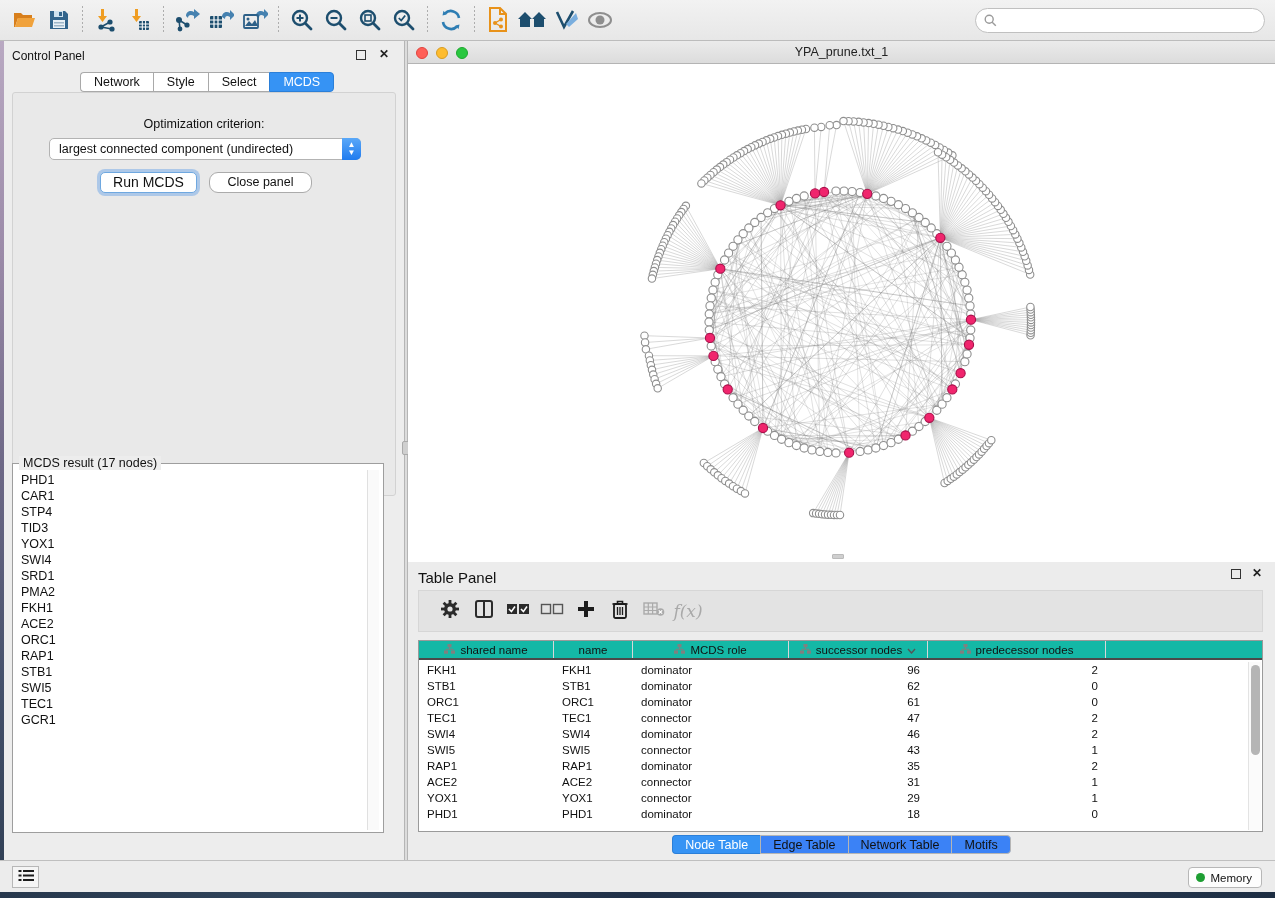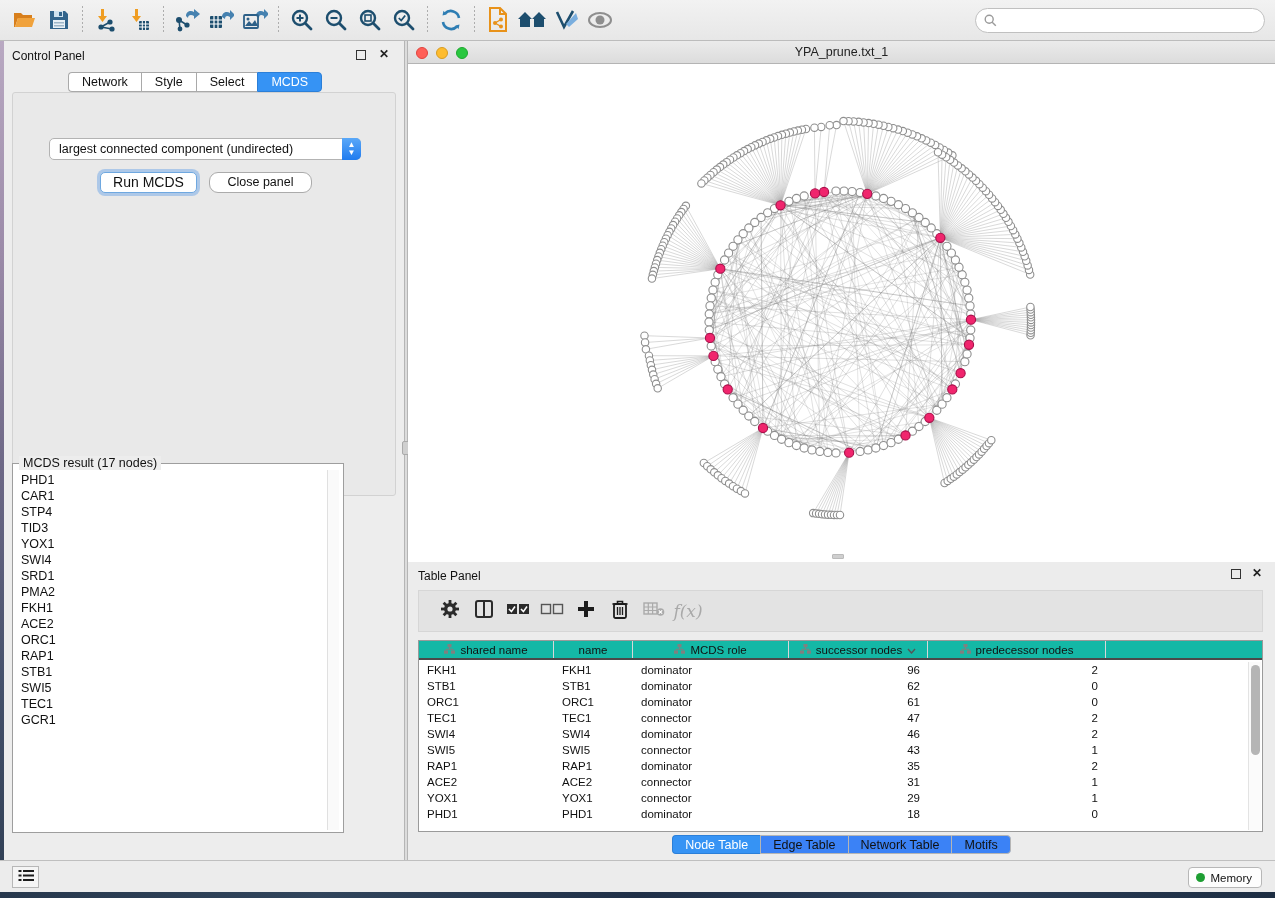--- a/index.html
+++ b/index.html
@@ -28,21 +28,21 @@
   #search-wrap input { border:none; outline:none; flex:1; font-size:12px;
     font-family:"Liberation Sans",sans-serif; background:transparent; margin-left:5px; }
 
   
   #control-panel { left:4px; top:41px; width:400px; height:819px; background:#ededed; }
   #cp-header { position:absolute; left:0; top:0; width:100%; height:26px; }
   #cp-title { position:absolute; left:8px; top:8px; font-size:12px; color:#111; }
   .win-ctrl { position:absolute; top:8px; width:12px; height:12px; font-size:12px;
     line-height:11px; text-align:center; color:#222; }
   .float-glyph { border:1.5px solid #333; width:10px; height:10px; margin-top:1px; }
-  #cp-tabs { position:absolute; left:64px; top:31px; display:flex; }
+  #cp-tabs { position:absolute; left:76px; top:31px; display:flex; }
   .cp-tab { height:20px; padding:0 13px; font-size:12.5px; line-height:19px; background:#fff;
     border:1px solid #a9a9a9; border-right:none; color:#111; }
   .cp-tab:first-child { border-radius:4px 0 0 4px; }
   .cp-tab:last-child { border-right:1px solid #a9a9a9; border-radius:0 4px 4px 0; }
   .cp-tab.active { background:#3693f4; border-color:#2b7fd8; color:#fff; }
   #cp-body { position:absolute; left:8px; top:51px; width:384px; height:404px;
     background:#e9e9e9; border:1px solid #d2d2d2; border-radius:3px; }
   #opt-label { position:absolute; left:0; top:24px; width:100%; text-align:center;
     font-size:12.5px; color:#111; }
   #criterion { position:absolute; left:36px; top:45px; width:312px; height:22px; background:#fff;
@@ -50,21 +50,21 @@
     padding-left:9px; color:#111; }
   #criterion .stepper { position:absolute; right:-1px; top:-1px; width:19px; height:22px;
     background:linear-gradient(#5aa8f8,#1f7bef); border-radius:0 5px 5px 0;
     color:#fff; font-size:8px; line-height:8px; text-align:center; padding-top:3px; }
   #run-btn { position:absolute; left:87px; top:79px; width:97px; height:21px; background:#fff;
     border:1px solid #6fa8e0; border-radius:5px; box-shadow:0 0 0 3px rgba(100,160,230,.45);
     font-size:14px; text-align:center; line-height:19px; color:#111; }
   #closep-btn { position:absolute; left:196px; top:79px; width:103px; height:21px; background:#fff;
     border:1px solid #ababab; border-radius:9px; font-size:12.5px; text-align:center;
     line-height:19px; color:#111; }
-  #mcds-box { position:absolute; left:8px; top:422px; width:332px; height:370px;
+  #mcds-box { position:absolute; left:8px; top:422px; width:372px; height:370px;
     border:1px solid #9e9e9e; background:#fff; }
   #mcds-legend { position:absolute; left:6px; top:-8px; background:#ededed; padding:0 4px;
     font-size:12.5px; color:#111; }
   #mcds-list { position:absolute; left:2px; top:8px; width:352px; height:358px; overflow:hidden; }
   .mcds-item { font-size:12.5px; line-height:16px; color:#111; padding-left:6px; }
   #mcds-scroll { position:absolute; right:4px; top:6px; width:12px; height:360px;
     background:#fafafa; border-left:1px solid #e0e0e0; }
 
   
   #v-splitter { left:404px; top:41px; width:4px; height:819px; background:#dcdcdc;
@@ -81,21 +81,21 @@
   #tl-min { left:28px; background:#febc2e; border:1px solid #d89c21; }
   #tl-zoom { left:48px; background:#29c73f; border:1px solid #1ea82f; }
   #net-title { position:absolute; top:4px; width:100%; text-align:center; font-size:12.5px;
     color:#222; }
   #net-canvas { position:absolute; left:0; top:23px; width:867px; height:498px; background:#fff; }
   #canvas-grab { position:absolute; left:424px; top:490px; width:12px; height:5px;
     background:#cfcfcf; border:1px solid #bbb; border-radius:1px; }
 
   
   #table-panel { left:408px; top:562px; width:867px; height:298px; background:#ececec; }
-  #tp-title { position:absolute; left:10px; top:7px; font-size:12px; color:#111; }
+  #tp-title { position:absolute; left:10px; top:7px; font-size:15px; color:#111; }
   #tp-toolbar { position:absolute; left:10px; top:28px; width:845px; height:42px;
     background:#e3e3e3; border:1px solid #d6d6d6; display:flex; align-items:center;
     padding-left:14px; }
   .tpt-btn { width:34px; height:30px; display:flex; align-items:center; justify-content:center; }
   #fx-label { font-size:17px; color:#a9a9a9; font-family:"DejaVu Serif",serif; font-style:italic; }
   #node-table { position:absolute; left:10px; top:78px; width:845px; height:192px; background:#fff;
     border:1px solid #9a9a9a; }
   #nt-header { position:absolute; left:0; top:0; height:19px; width:100%; background:#14b8a6;
     border-bottom:2px solid #4a4a4a; display:flex; }
   .nt-hcell { height:17px; display:flex; align-items:center; justify-content:center; gap:5px;
@@ -317,20 +317,21 @@
       </span>
     <span class="win-ctrl" style="right:14px; font-weight:bold;">✕</span>
   </div>
   <div id="cp-tabs">
       <div class="cp-tab">Network</div>
       <div class="cp-tab">Style</div>
       <div class="cp-tab">Select</div>
       <div class="cp-tab active">MCDS</div>
     </div>
   <div id="cp-body">
+    <div id="opt-label">Optimization criterion:</div>
     <div id="criterion">
       <span>largest connected component (undirected)</span>
       <span class="stepper">▲<br>▼</span>
     </div>
     <div id="run-btn">Run MCDS</div>
     <div id="closep-btn">Close panel</div>
   </div>
   <div id="mcds-box">
     <span id="mcds-legend">MCDS result (17 nodes)</span>
     <div id="mcds-list">

